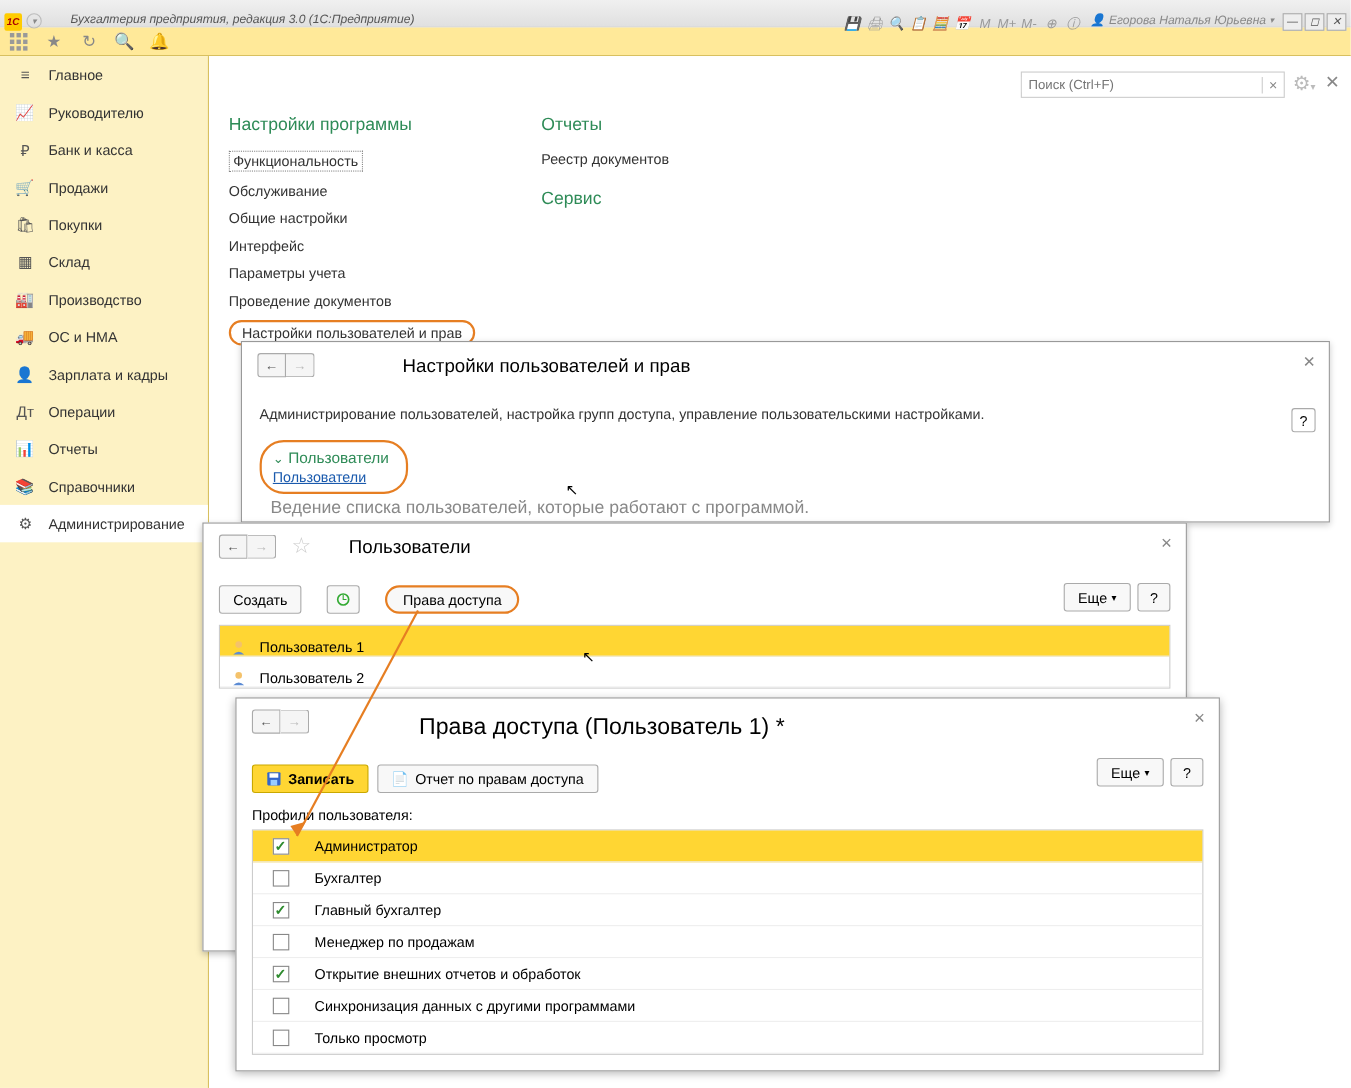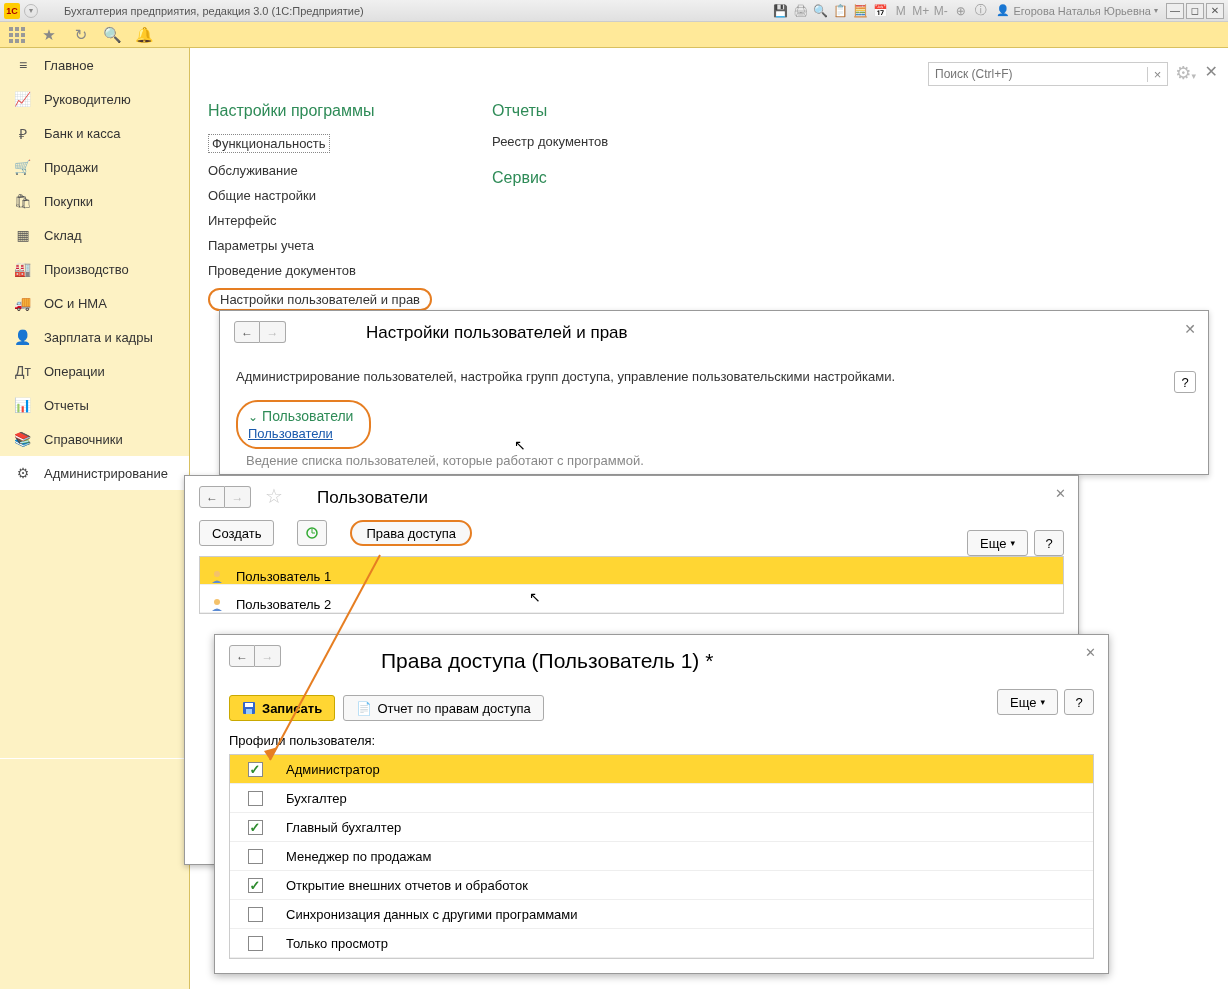--- a/index.html
+++ b/index.html
@@ -1,19 +1,19 @@
 <!DOCTYPE html>
 <html><head>
 <meta charset="utf-8">
 <style>
 * { box-sizing: border-box; margin: 0; padding: 0; }
 body { font-family: Arial, sans-serif; font-size: 13px; background: #fff; width: 1228px; height: 989px; position: relative; overflow: hidden; }
 
 
-.titlebar { height: 22px; background: linear-gradient(#f0f0f0,#e0e0e0); border-bottom: 1px solid #ccc; display: flex; align-items: center; padding: 0 4px; font-size: 11px; color: #555; }
+.titlebar { height: 22px; background: linear-gradient(#f0f0f0,#e0e0e0); border-bottom: 1px solid #ccc; display: flex; align-items: flex-start; padding: 12px 4px; font-size: 11px; color: #555; font-style: italic; }
 .titlebar .logo { width: 16px; height: 16px; background: #fc0; border-radius: 2px; margin-right: 4px; font-size: 9px; text-align: center; line-height: 16px; color: #a00; font-weight: bold; }
 .titlebar .drop { width: 14px; height: 14px; border: 1px solid #bbb; border-radius: 7px; margin-right: 6px; display:flex; align-items:center; justify-content:center; font-size:8px; color:#888;}
 .titlebar .title { flex: 0 0 auto; margin-left: 20px; }
 .titlebar .spacer { flex: 1; }
 .titlebar .tbicon { width: 18px; height: 18px; margin: 0 1px; display: inline-flex; align-items: center; justify-content: center; color: #999; font-size: 12px; }
 .titlebar .user { color: #888; margin: 0 6px; display:flex; align-items:center; gap:3px;}
 .titlebar .winbtn { width: 18px; height: 16px; border: 1px solid #aaa; margin-left: 2px; display:inline-flex; align-items:center; justify-content:center; font-size:10px; color:#555; background:#eee;}
 
 
 .toolrow { height: 26px; background: #ffe999; border-bottom: 1px solid #d8c060; display: flex; align-items: center; padding: 0 8px; gap: 14px; }
@@ -49,30 +49,30 @@
 .navbtn:first-child{border-radius:3px 0 0 3px;}
 .navbtn:last-child{border-radius:0 3px 3px 0; border-left:none; color:#bbb;}
 .panel1 h2 { font-size: 17px; font-weight: normal; margin-left: 130px; }
 .panel1 .closep { position:absolute; top:10px; right:12px; color:#888; font-size:14px;}
 .panel1 .help { position:absolute; top:60px; right:12px; width:22px; height:22px; border:1px solid #aaa; display:flex; align-items:center; justify-content:center; border-radius:3px;}
 .panel1 .desc { margin-top: 26px; font-size: 13px; color: #333; }
 .panel1 .userssec { margin-top: 16px; border:2px solid #e67e22; border-radius:22px; padding:6px 16px 6px 10px; display:inline-block; }
 .panel1 .userssec .hdr { color:#2e8b57; font-size:14px; }
 .panel1 .userssec .hdr::before{content:"⌄"; margin-right:4px; color:#2e8b57; font-size:12px;}
 .panel1 .userssec .lnk { color:#1a5aad; text-decoration:underline; font-size:13px; margin-top:2px; display:block;}
-.panel1 .hint { color:#888; font-size:13px; margin-top:4px; margin-left:10px;}
+.panel1 .hint { color:#888; font-size:16px; margin-top:4px; margin-left:10px;}
 .cursor1 { position:absolute; left:294px; top:126px; font-size:14px; }
 
 
 .panel2 { position: absolute; left: 184px; top: 475px; width: 895px; height: 390px; background:#fff; border:1px solid #999; box-shadow: 0 2px 6px rgba(0,0,0,.25); padding: 10px 14px; }
 .panel2 .navbtns{position:absolute; top:10px; left:14px; display:flex;}
 .panel2 .star{position:absolute; top:8px; left:80px; color:#ccc; font-size:20px;}
 .panel2 h2 { font-size:17px; font-weight:normal; margin-left:118px; margin-top:2px;}
 .panel2 .closep{position:absolute; top:10px; right:12px; color:#888;}
-.panel2 .btnrow { margin-top: 12px; display:flex; align-items:center; gap:23px;}
+.panel2 .btnrow { margin-top: 24px; display:flex; align-items:center; gap:23px;}
 .btn { height:26px; border:1px solid #aaa; background:#f8f8f8; border-radius:3px; padding:0 12px; display:inline-flex; align-items:center; font-size:13px; cursor:pointer;}
 .btn.iconbtn{width:30px; padding:0; justify-content:center;}
 .btn.circled2 { border:2px solid #e67e22; border-radius:14px; padding:0 14px;}
 .panel2 .rightbtns{position:absolute; top:54px; right:14px; display:flex; gap:6px;}
 .btn .caret{margin-left:4px; font-size:9px;}
 .userlist { margin-top:10px; border:1px solid #ccc; }
 .userrow { height:28px; display:flex; align-items:flex-end; padding:0 10px; gap:12px; border-bottom:1px solid #eee;}
 .userrow.sel { background:#ffd633; }
 .usericon{width:14px; height:14px; display:inline-block;}
 .usericon svg{width:14px;height:14px;}

